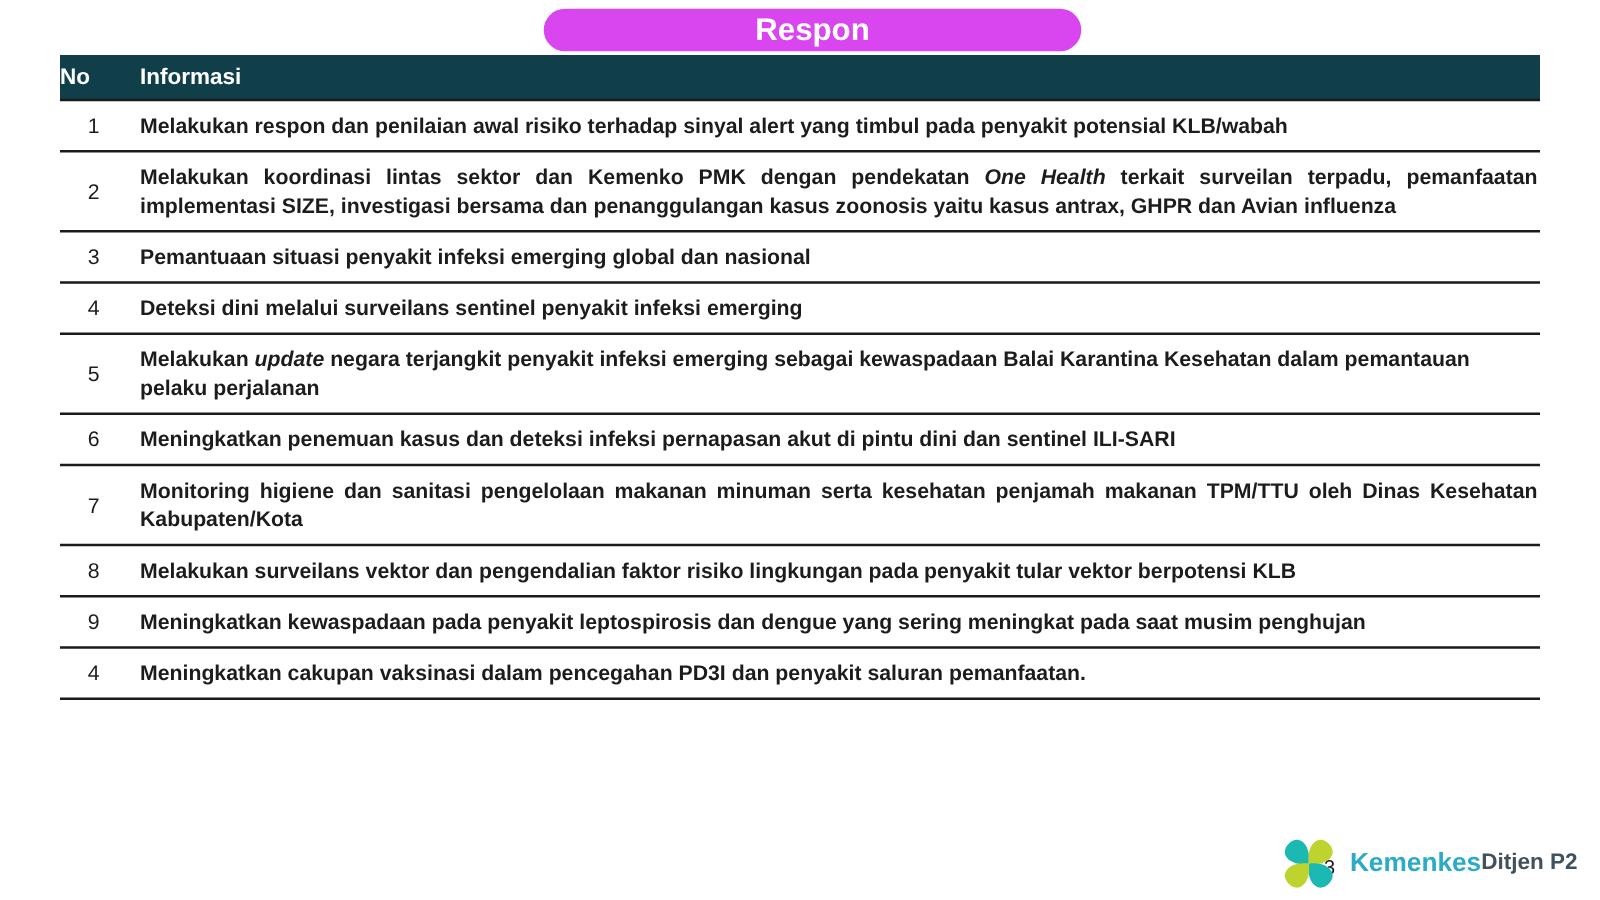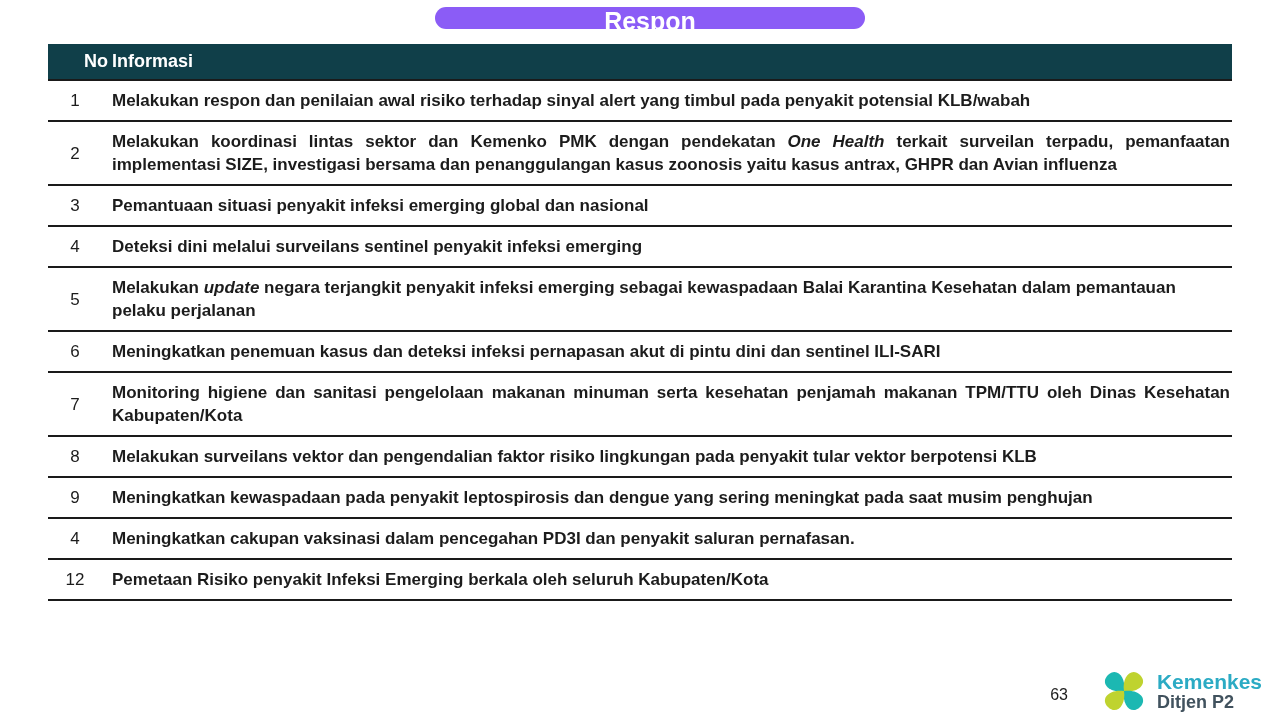--- a/index.html
+++ b/index.html
@@ -7,45 +7,45 @@
   body {
     font-family: "Liberation Sans", sans-serif;
     background: #ffffff;
     position: relative;
     overflow: hidden;
     color: #1c1c1c;
   }
   .title-pill {
     position: absolute;
     left: 435px; top: 7px;
-    width: 430px; height: 22px;
-    background: #8b5cf6;
+    width: 430px; height: 34px;
+    background: #d946ef;
     border-radius: 18px;
-    display: flex; justify-content: center;
+    display: flex; align-items: center; justify-content: center;
     color: #ffffff;
     font-size: 25px;
     font-weight: bold;
   }
   .main-table {
     position: absolute;
     left: 48px; top: 44px;
     width: 1184px;
     border-collapse: collapse;
     table-layout: fixed;
   }
   .main-table thead th {
     background: #103F49;
     color: #ffffff;
     font-size: 18px;
     font-weight: bold;
     height: 36px;
     padding: 0;
     vertical-align: middle;
   }
-  .main-table th.col-no { width: 64px; text-align: center; padding-left: 32px; }
+  .main-table th.col-no { width: 64px; text-align: left; padding-left: 0; }
   .main-table th.col-info { text-align: left; }
   .main-table tbody td {
     border-bottom: 2px solid #1a1a1a;
     font-size: 17px;
     line-height: 23px;
     padding: 8px 0;
     vertical-align: middle;
   }
   .main-table tbody tr:first-child td { border-top: 2px solid #1a1a1a; }
   .main-table td.col-no { text-align: center; padding-right: 10px; }
@@ -57,21 +57,21 @@
     right: 212px; bottom: 16px;
     font-size: 16px;
     color: #1c1c1c;
   }
   .brand-footer {
     position: absolute;
     right: 18px; bottom: 2px;
     display: flex; align-items: center;
     gap: 6px;
   }
-  .brand-text-block { display: flex; flex-direction: column; line-height: 1.05; }
+  .brand-text-block { display: flex; line-height: 1.05; }
   .brand-name { color: #2BABC4; font-size: 21px; font-weight: bold; }
   .brand-unit { color: #41525E; font-size: 18px; font-weight: bold; }
 </style>
 </head>
 <body>
 
 <div class="title-pill">
   <span>Respon</span>
 </div>
 
@@ -114,25 +114,21 @@
       <tr>
         <td class="col-no">8</td>
         <td class="col-info"><span>Melakukan surveilans vektor dan pengendalian faktor risiko lingkungan pada penyakit tular vektor berpotensi KLB</span></td>
       </tr>
       <tr>
         <td class="col-no">9</td>
         <td class="col-info"><span>Meningkatkan kewaspadaan pada penyakit leptospirosis dan dengue yang sering meningkat pada saat musim penghujan</span></td>
       </tr>
       <tr>
         <td class="col-no">4</td>
-        <td class="col-info"><span>Meningkatkan cakupan vaksinasi dalam pencegahan PD3I dan penyakit saluran pernafasan.</span></td>
-      </tr>
-      <tr>
-        <td class="col-no">12</td>
-        <td class="col-info"><span>Pemetaan Risiko penyakit Infeksi Emerging berkala oleh seluruh Kabupaten/Kota</span></td>
+        <td class="col-info"><span>Meningkatkan cakupan vaksinasi dalam pencegahan PD3I dan penyakit saluran pemanfaatan.</span></td>
       </tr>
     </tbody>
 </table>
 
 <div class="page-number">63</div>
 
 <div class="brand-footer">
   <svg width="54" height="54" viewBox="0 0 100 100">
     <g>
       <path d="M50 50 C28 34 28 8 50 8 C72 8 72 34 50 50 Z" fill="#1CB8B2" transform="rotate(-45 50 50)"></path>

